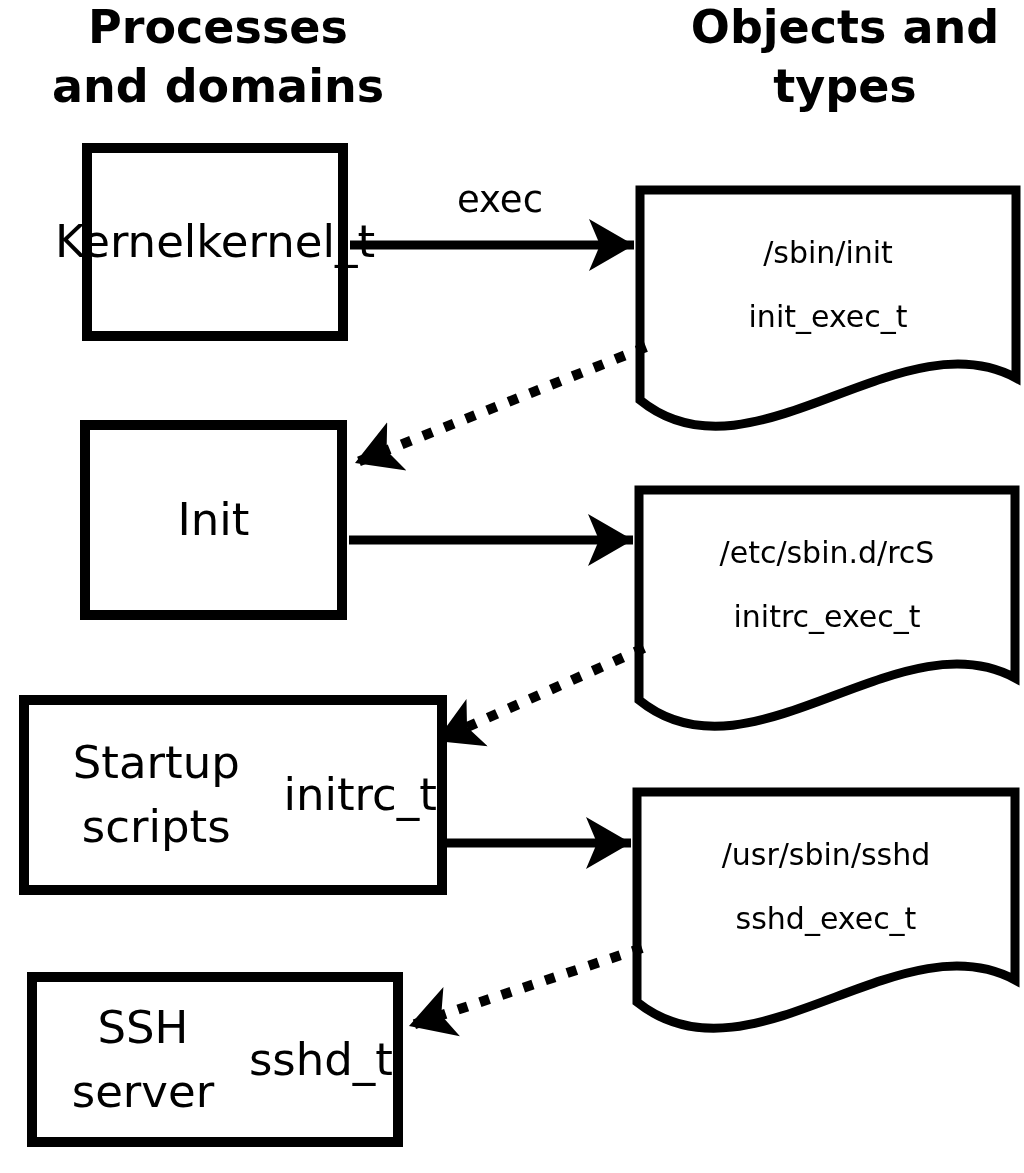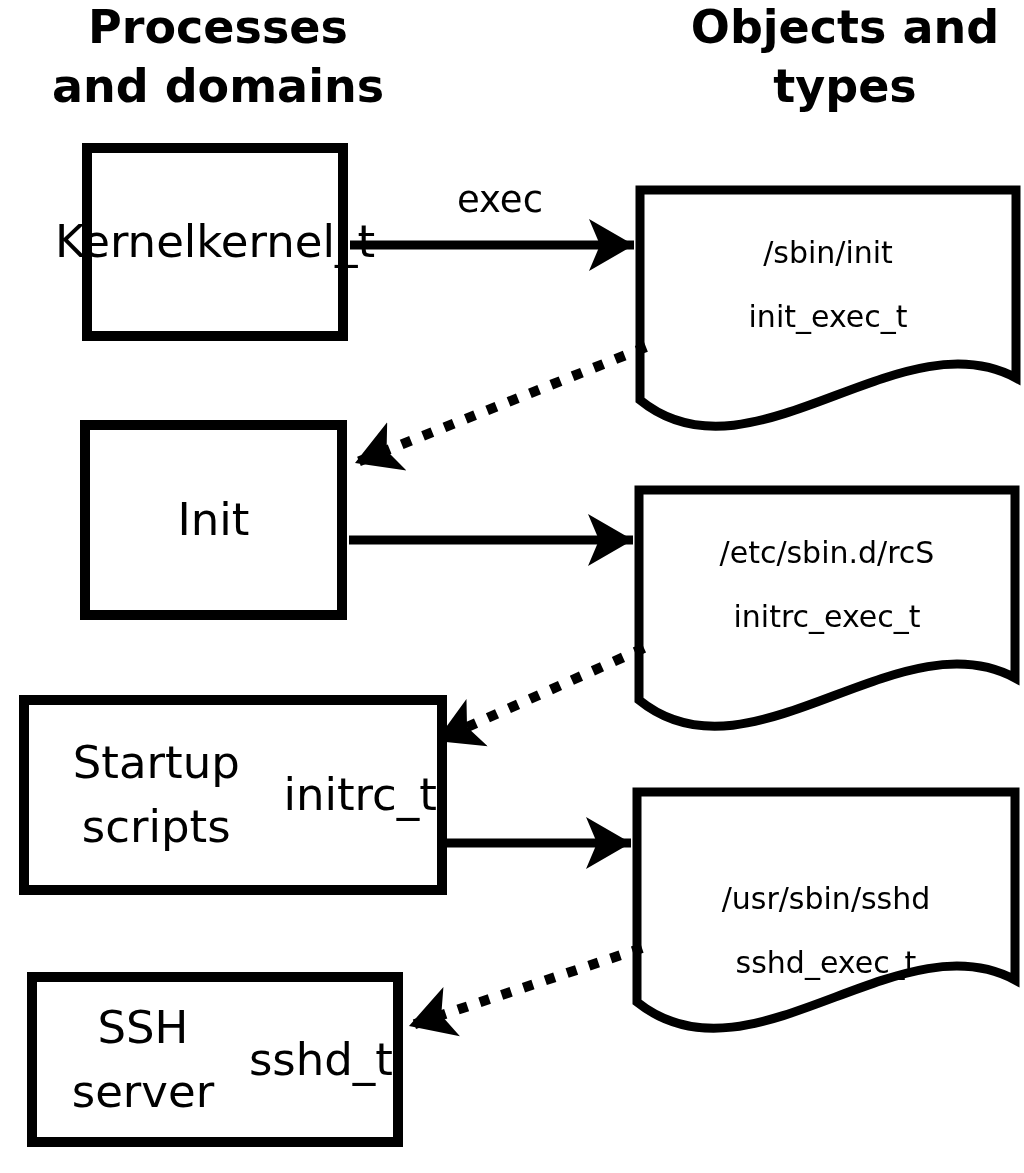--- a/index.html
+++ b/index.html
@@ -26,21 +26,21 @@
   #box-init    { left:80px; top:420px;  width:267px; height:200px;gap:16px; }
   #box-startup { left:0px;  top:695px;  width:428px; height:200px;margin-left:19px; }
   #box-sshd    { left:27px; top:972px;  width:376px; height:175px; }
   .doc-text {
     position:absolute; display:flex; flex-direction:column;
     align-items:center; justify-content:center;
     text-align:center; font-size:30px; line-height:64px;
   }
   #doctext-1 { left:640px; top:196px; width:376px; height:178px; }
   #doctext-2 { left:639px; top:496px; width:376px; height:178px; }
-  #doctext-3 { left:637px; top:798px; width:378px; height:178px;margin-top:44px; }
+  #doctext-3 { left:637px; top:798px; width:378px; height:178px; }
   #exec-label {
     position:absolute; left:425px; top:176px; width:150px;
     text-align:center; font-size:37px; line-height:48px;
   }
 </style>
 </head>
 <body>
 
 <div id="canvas">
 

